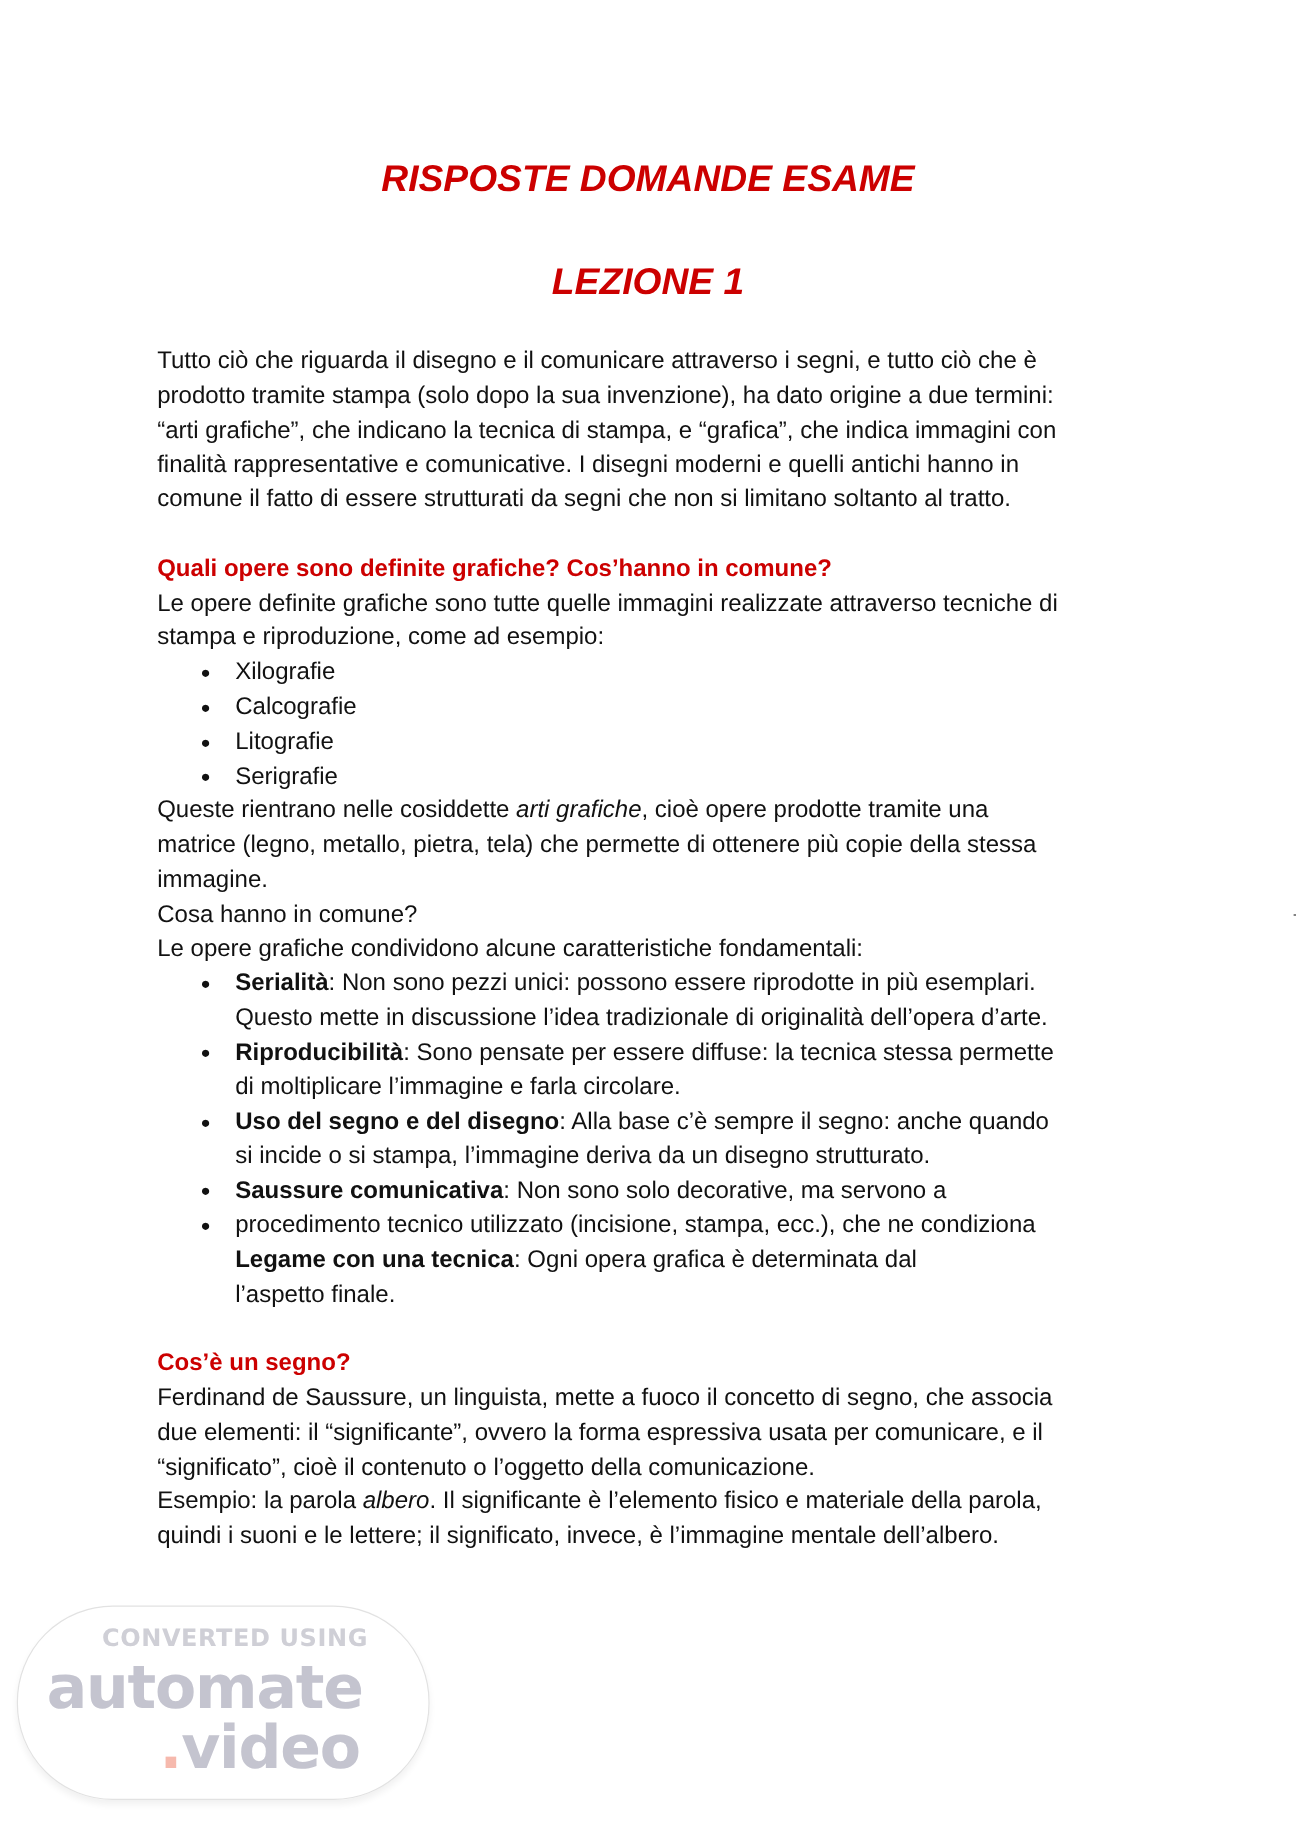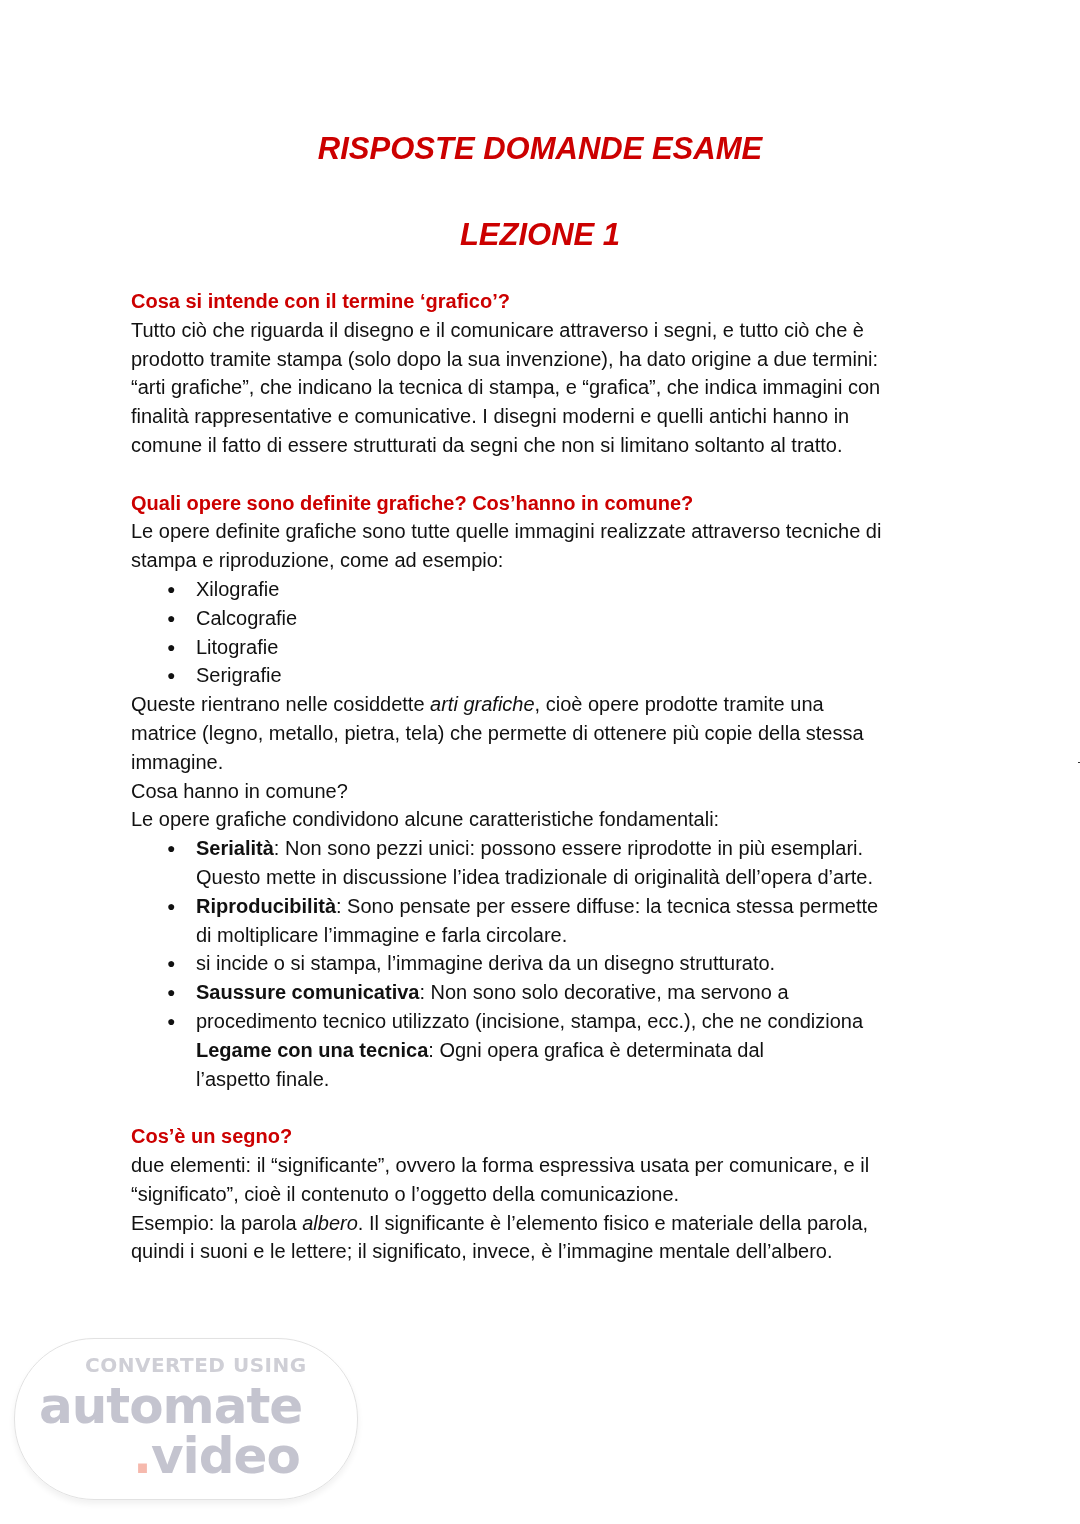--- a/index.html
+++ b/index.html
@@ -132,21 +132,20 @@
 <body>
 
 <div class="page">
 
   <h1 class="title" id="doc-title">RISPOSTE DOMANDE ESAME</h1>
   <h2 class="title" id="lesson-title">LEZIONE 1</h2>
 
   <div class="content">
 
     <div>
-      <p class="q">Cosa si intende con il termine ‘grafico’?</p>
       <p class="p">Tutto ciò che riguarda il disegno e il comunicare attraverso i segni, e tutto ciò che è</p>
       <p class="p">prodotto tramite stampa (solo dopo la sua invenzione), ha dato origine a due termini:</p>
       <p class="p">“arti grafiche”, che indicano la tecnica di stampa, e “grafica”, che indica immagini con</p>
       <p class="p">finalità rappresentative e comunicative. I disegni moderni e quelli antichi hanno in</p>
       <p class="p">comune il fatto di essere strutturati da segni che non si limitano soltanto al tratto.</p>
     </div>
 
     <div class="gap"></div>
 
     <div>
@@ -173,39 +172,41 @@
           <div><b>Serialità</b><span>: Non sono pezzi unici: possono essere riprodotte in più esemplari.</span></div>
           <div>Questo mette in discussione l’idea tradizionale di originalità dell’opera d’arte.</div>
         </li>
         <li>
           <span class="dot">●</span>
           <div><b>Riproducibilità</b><span>: Sono pensate per essere diffuse: la tecnica stessa permette</span></div>
           <div>di moltiplicare l’immagine e farla circolare.</div>
         </li>
         <li>
           <span class="dot">●</span>
+          <div><b>Uso del segno e del disegno</b><span>: Alla base c’è sempre il segno: anche quando</span></div>
           <div>si incide o si stampa, l’immagine deriva da un disegno strutturato.</div>
         </li>
         <li>
           <span class="dot">●</span>
           <div><b>Saussure comunicativa</b><span>: Non sono solo decorative, ma servono a</span></div>
         </li>
         <li>
           <span class="dot">●</span>
           <div>procedimento tecnico utilizzato (incisione, stampa, ecc.), che ne condiziona</div>
           <div><b>Legame con una tecnica</b><span>: Ogni opera grafica è determinata dal</span></div>
           <div>l’aspetto finale.</div>
         </li>
       </ul>
     </div>
 
     <div class="gap"></div>
 
     <div>
       <p class="q">Cos’è un segno?</p>
+      <p class="p">Ferdinand de Saussure, un linguista, mette a fuoco il concetto di segno, che associa</p>
       <p class="p">due elementi: il “significante”, ovvero la forma espressiva usata per comunicare, e il</p>
       <p class="p">“significato”, cioè il contenuto o l’oggetto della comunicazione.</p>
       <p class="p"><span>Esempio: la parola </span><i>albero</i><span>. Il significante è l’elemento fisico e materiale della parola,</span></p>
       <p class="p">quindi i suoni e le lettere; il significato, invece, è l’immagine mentale dell’albero.</p>
     </div>
   </div>
 
   <div class="right-mark"></div>
 
   <div class="watermark">

